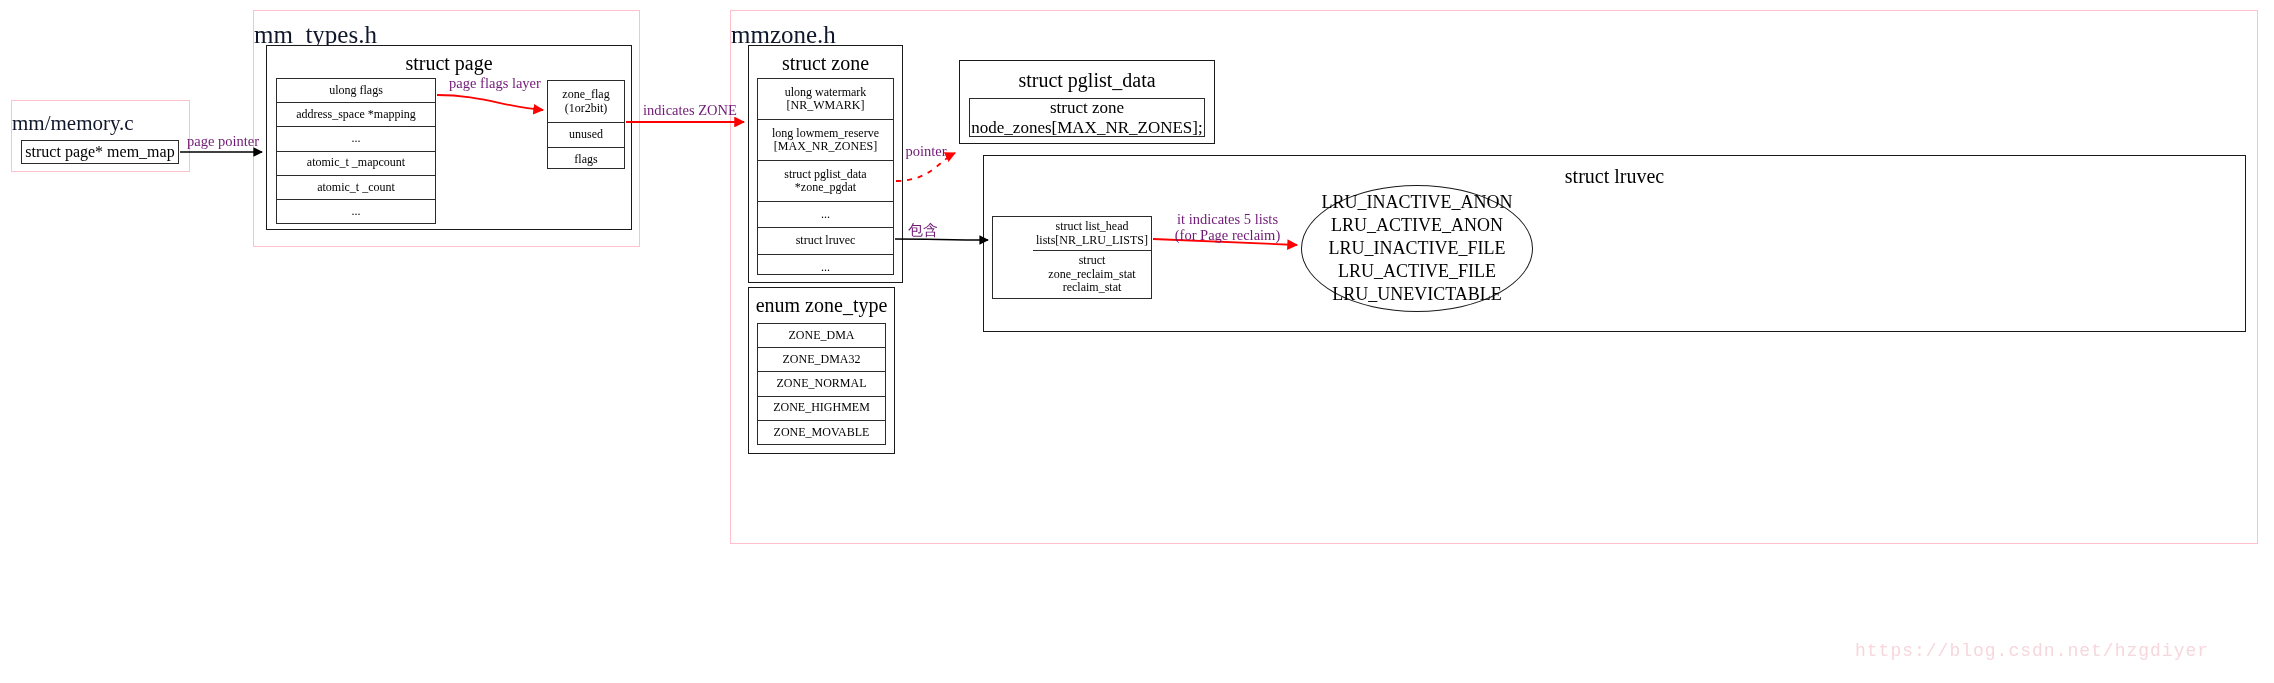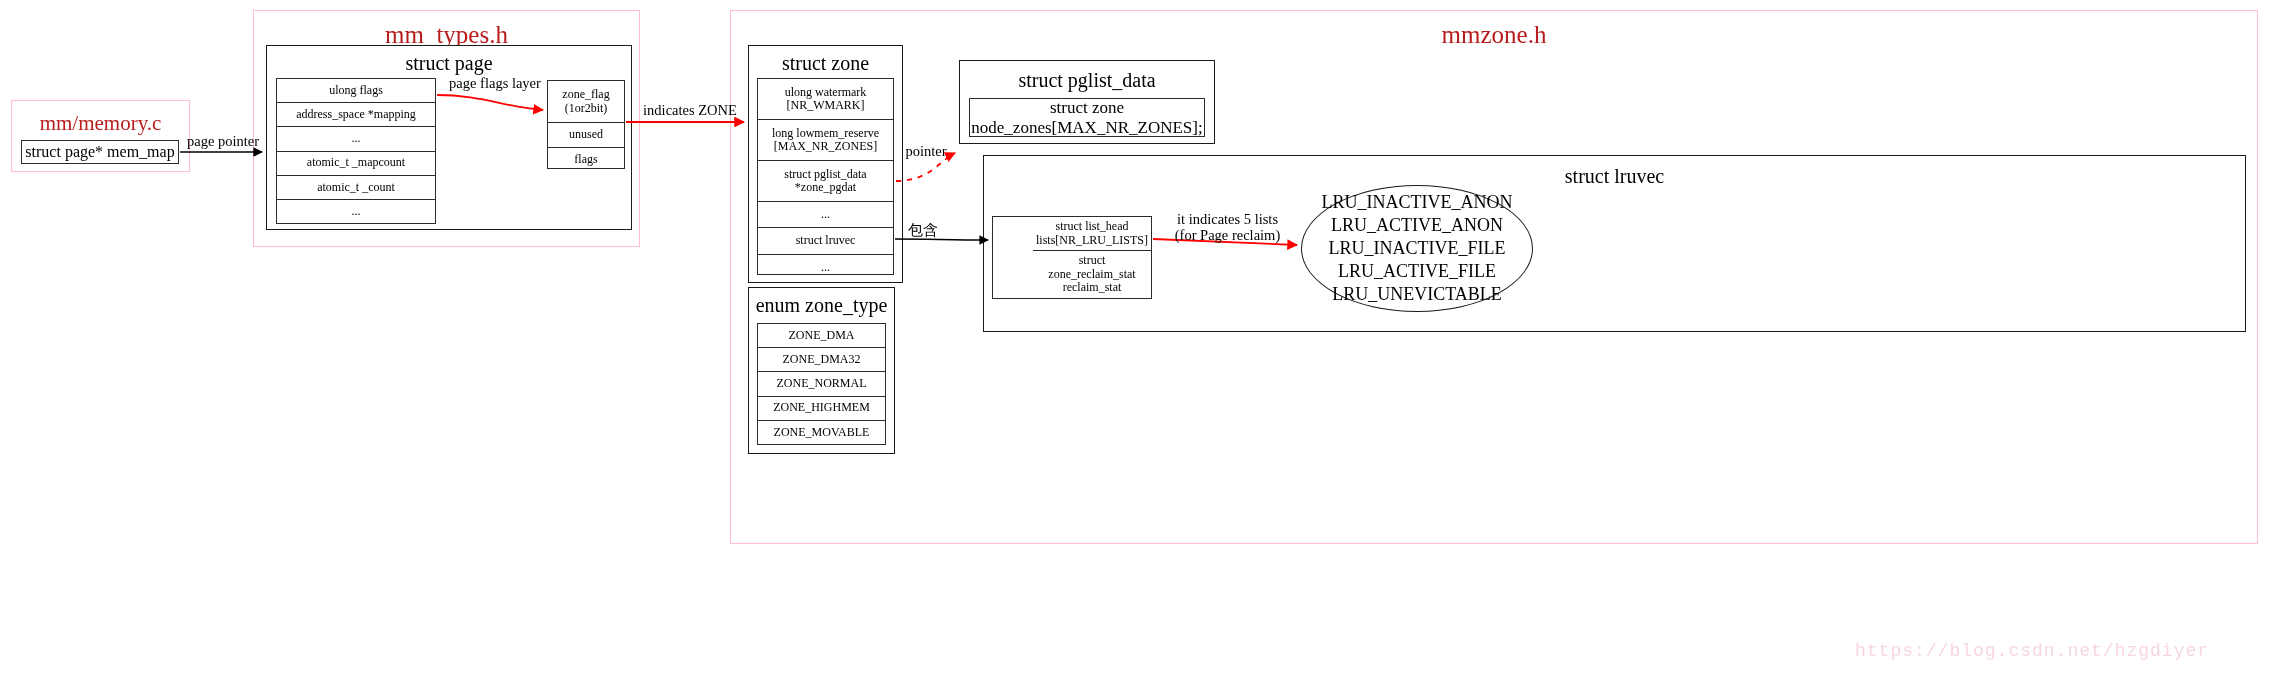--- a/index.html
+++ b/index.html
@@ -17,23 +17,22 @@
   .abs { position: absolute; box-sizing: border-box; }
 
   
   .cluster {
     border: 1px solid #ffc0cb;
     background: #ffffff;
   }
   .cluster-title {
     position: absolute;
     left: 0; right: 0;
-    text-align: center;
     font-size: 25px;
-    color: #b91c1c;
+    color: #0f172a;
     white-space: nowrap;
   }
 
   
   .box {
     border: 1px solid #1a1a1a;
     background: #ffffff;
   }
   .box-title {
     position: absolute;
@@ -86,21 +85,21 @@
     font-size: 18px;
     line-height: 1.28;
     white-space: pre-line;
   }
 
   
   .edge-label {
     position: absolute;
     font-size: 14.5px;
     line-height: 1.1;
-    color: #000000;
+    color: #701a75;
     white-space: pre-line;
     text-align: center;
   }
   .edge-label.cjk { font-size: 15px; }
 
   svg.edges {
     position: absolute; left: 0; top: 0;
     width: 2274px; height: 683px;
     pointer-events: none;
   }

